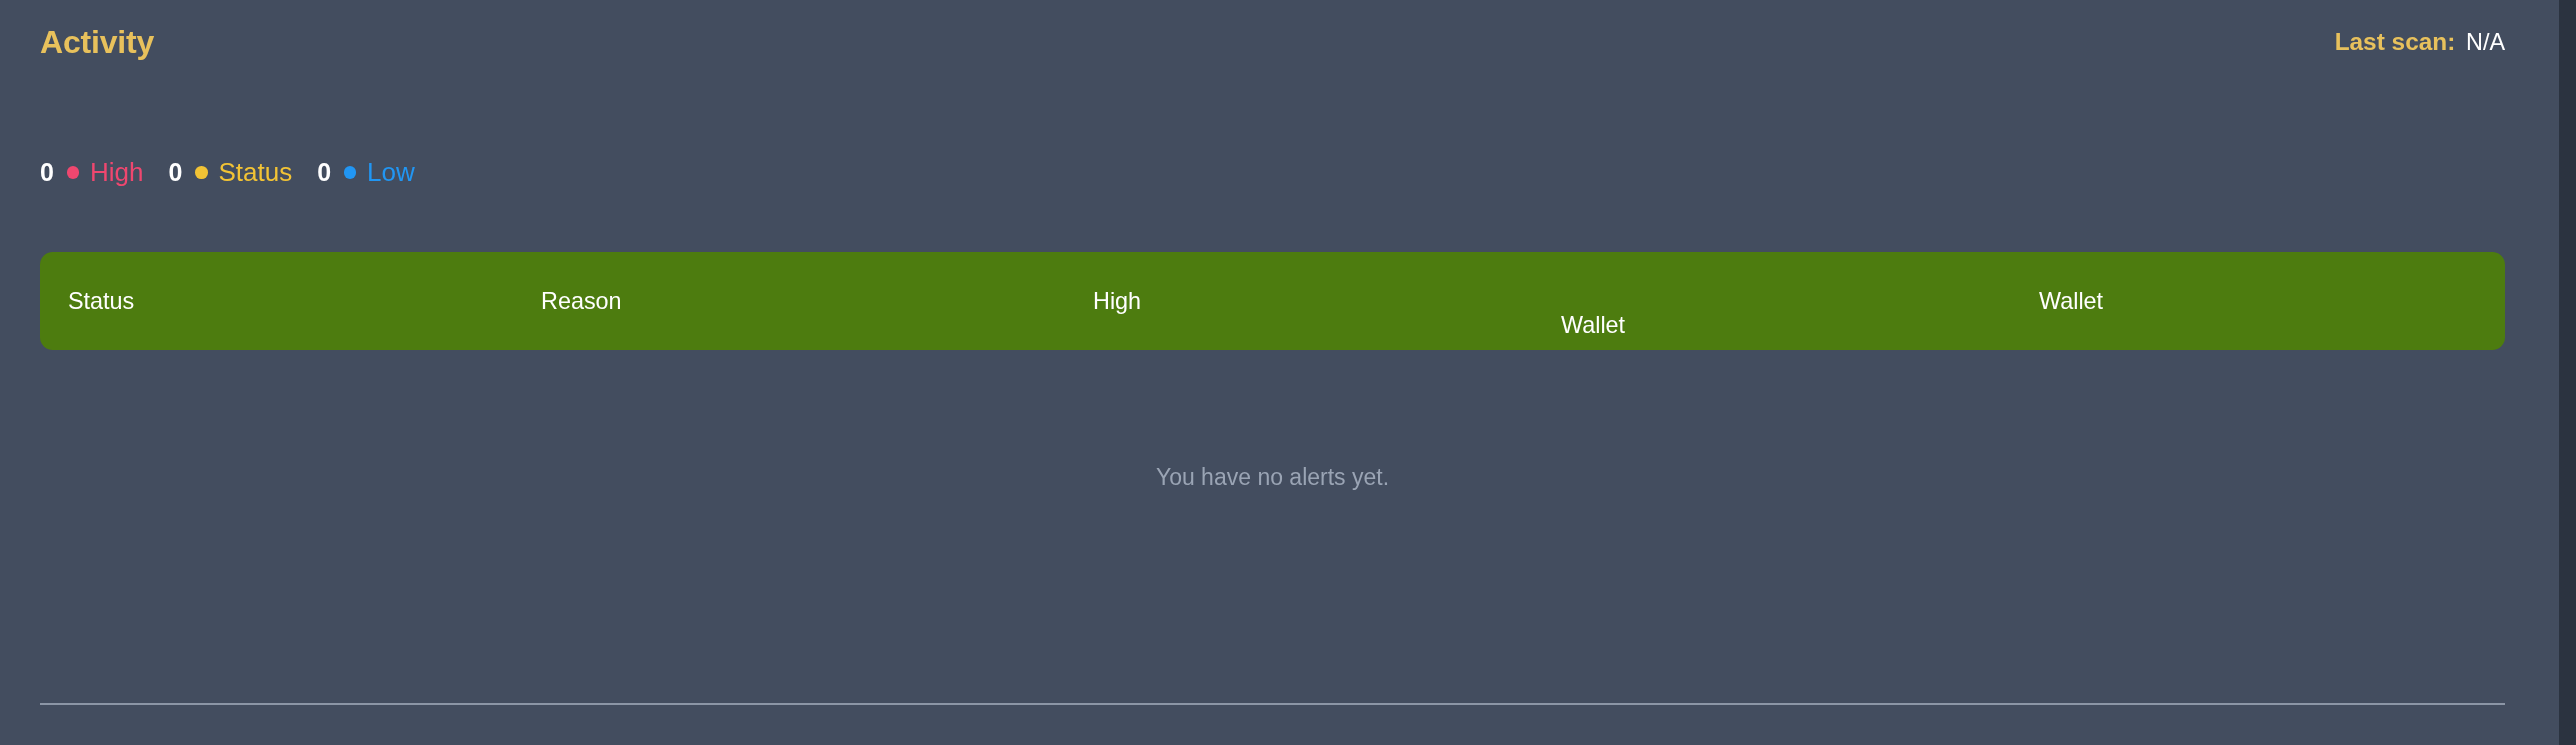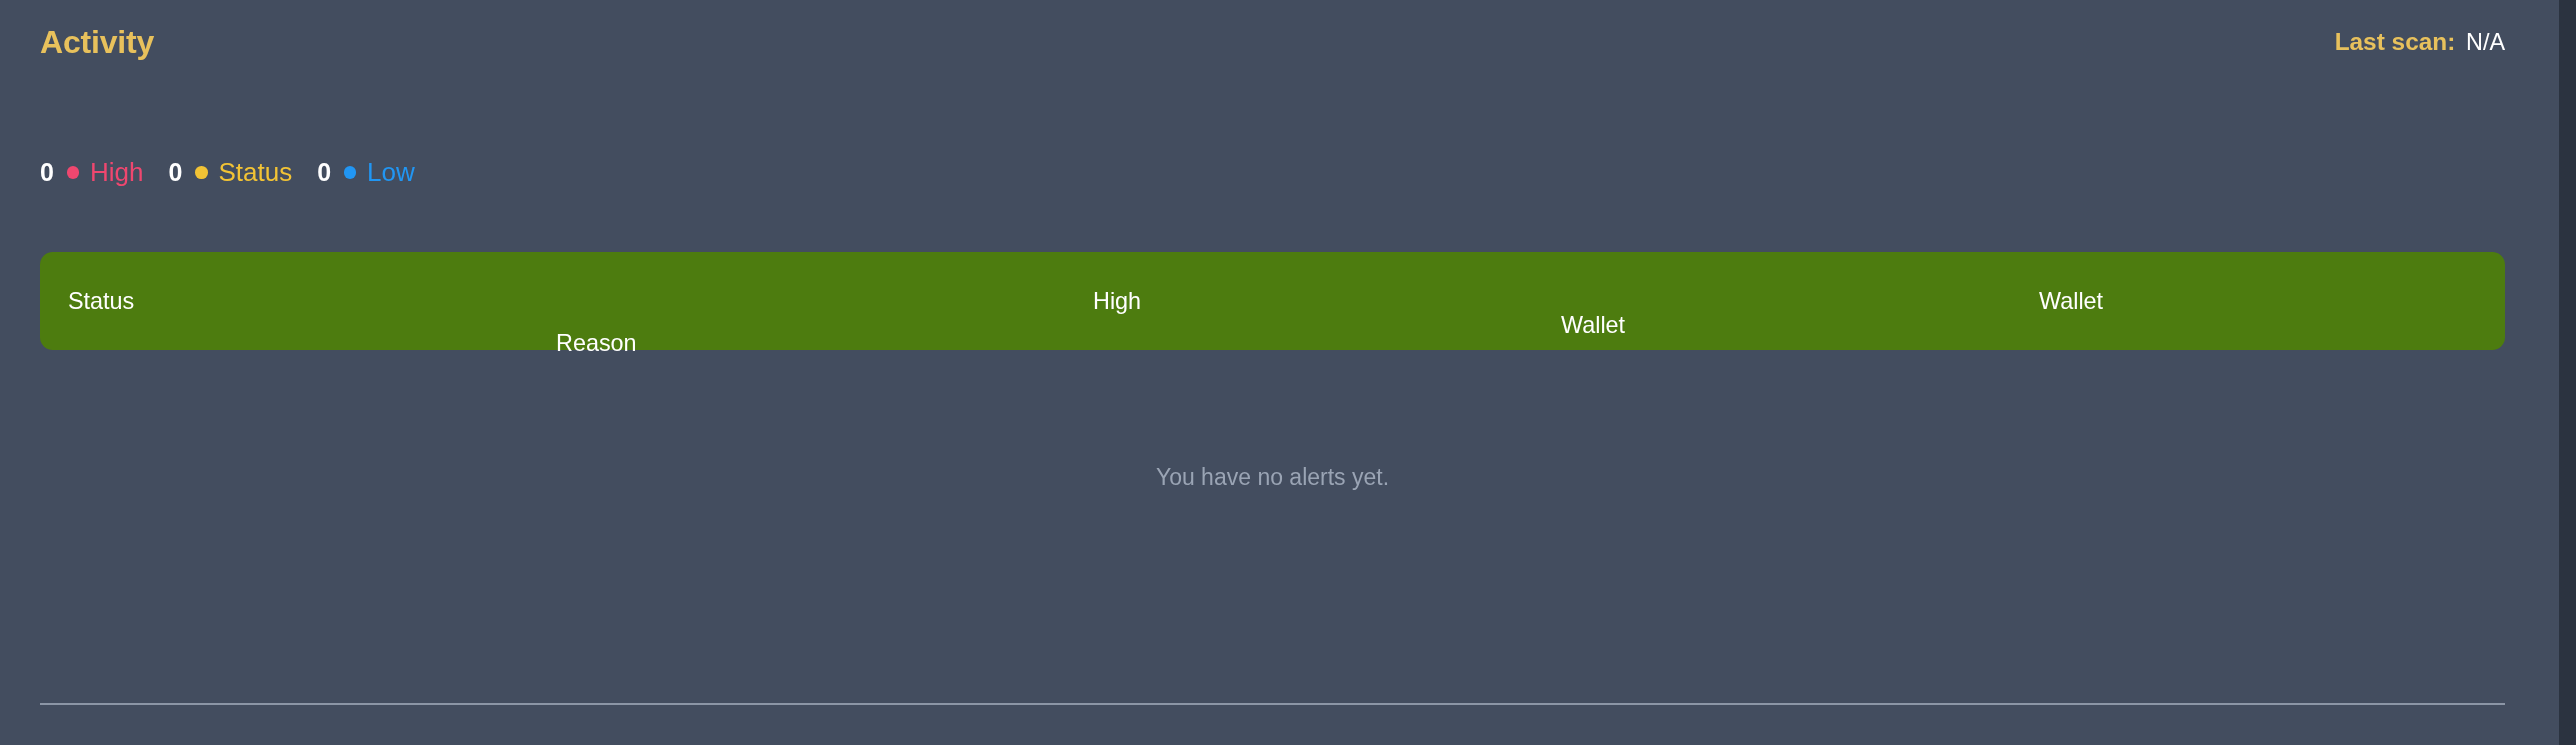--- a/index.html
+++ b/index.html
@@ -143,21 +143,21 @@
     position: absolute;
     font-size: 23.4px;
     color: #ffffff;
     font-weight: normal;
     white-space: nowrap;
     top: 50%;
     transform: translateY(-50%);
   }
 
   .th-status  { left: 28px;   }
-  .th-reason  { left: 516px; margin-top: 42px;  }
+  .th-reason  { left: 501px;  }
   .th-when    { left: 1053px; }
   .th-wallet  { left: 1521px; margin-top: 24px; }
   .th-details { left: 1999px; }
 
   .table-body {
     height: 254px;
     position: relative;
   }
 
   .empty-state {

